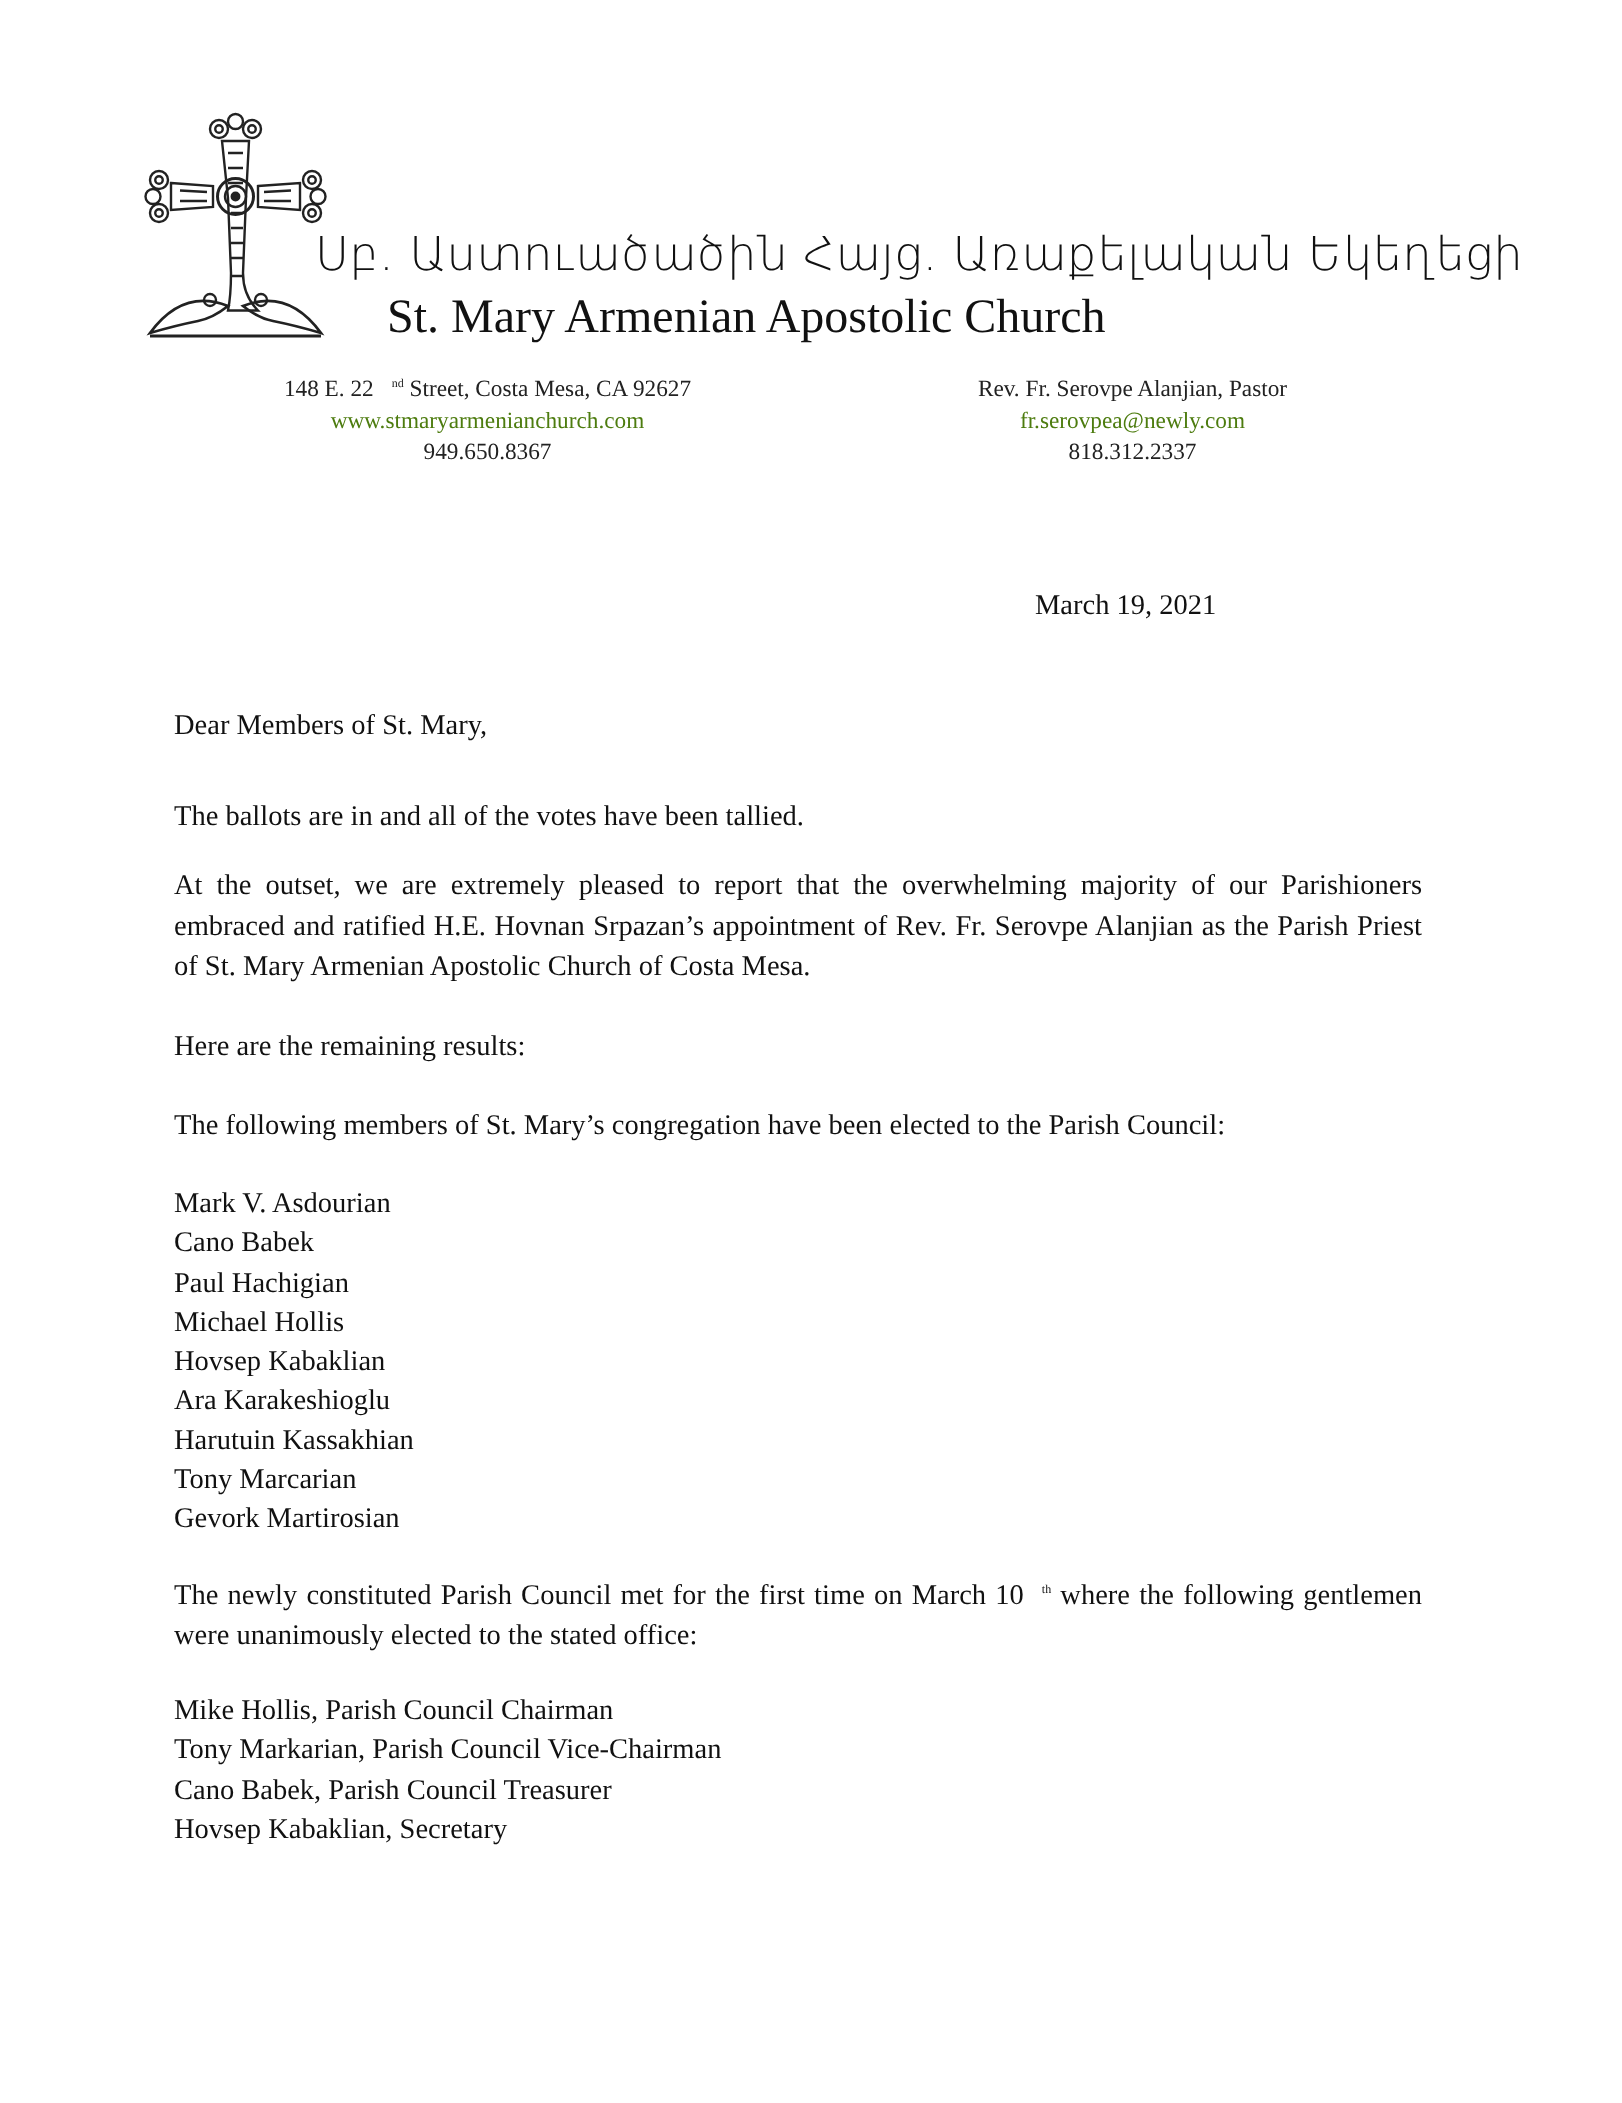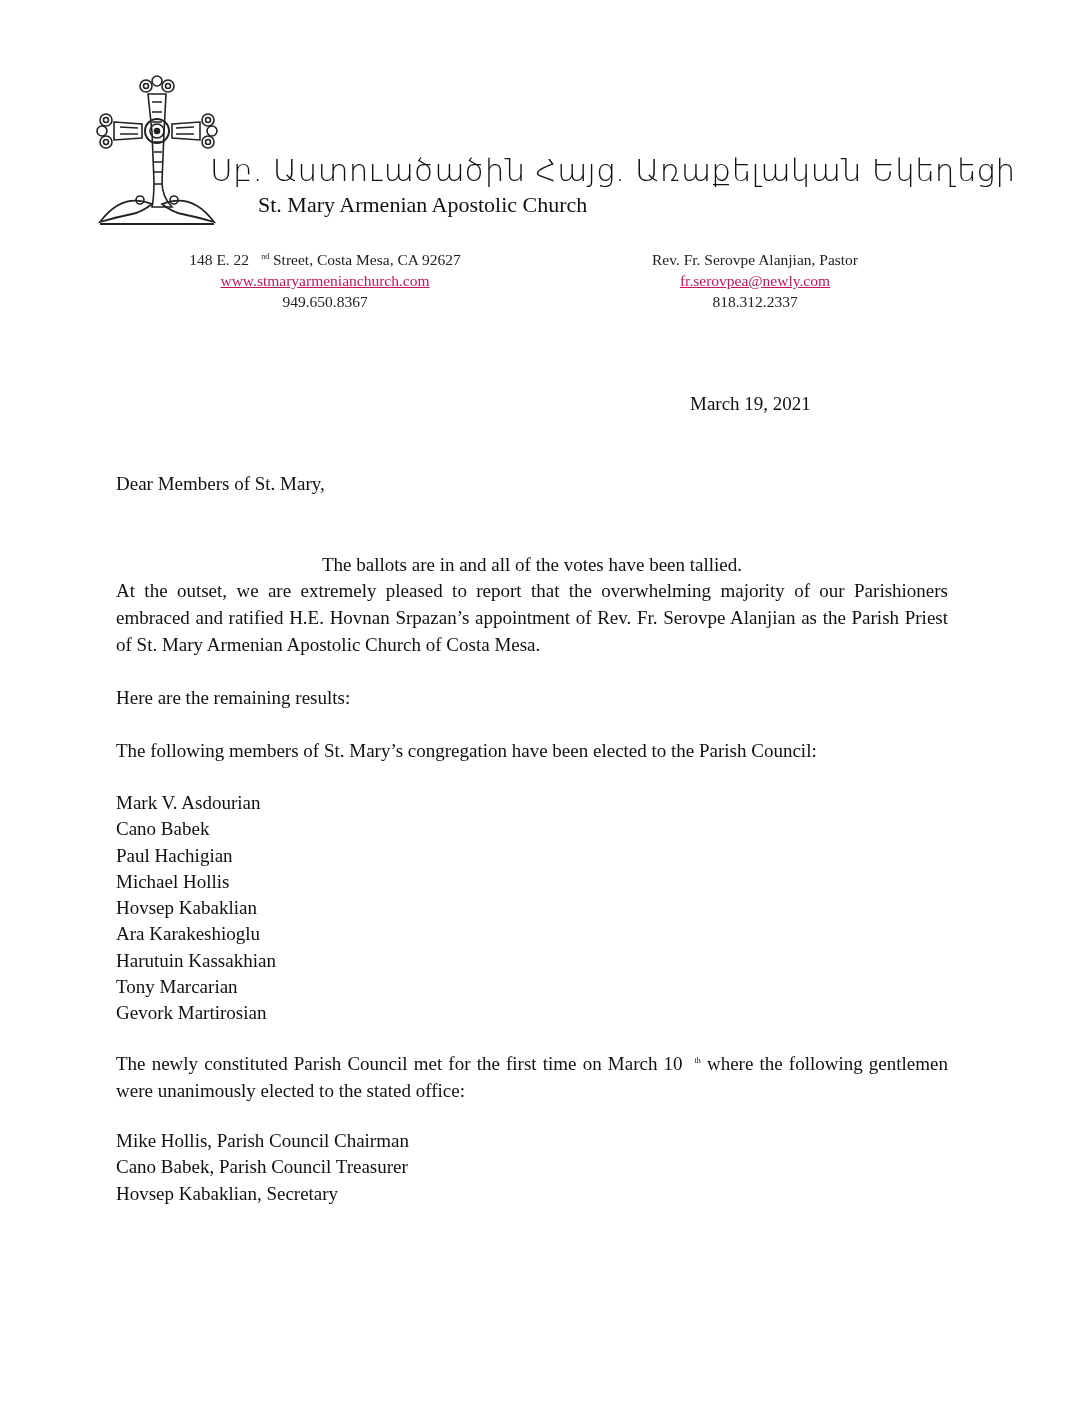--- a/index.html
+++ b/index.html
@@ -36,39 +36,38 @@
       letter-spacing: 0.2px;
       color: #111;
       white-space: nowrap;
       font-weight: 300;
     }
     .church-name-english {
       position: absolute;
       left: 258px;
       top: 192px;
       font-family: "Liberation Serif", serif;
-      font-size: 22px;
+      font-size: 32px;
       color: #111;
       white-space: nowrap;
     }
     .contact-block {
       position: absolute;
       top: 249px;
       font-family: "Liberation Serif", serif;
       font-size: 15.5px;
       line-height: 21px;
       text-align: center;
       color: #222;
     }
     .contact-left { left: 150px; width: 350px; }
     .contact-right { left: 600px; width: 310px; }
     .contact-line { display: block; white-space: nowrap; }
     .contact-link {
-      color: #be185d;
-      text-decoration: underline;
+      color: #4d7c0f;
       cursor: pointer;
     }
     sup.small-sup { font-size: 8px; vertical-align: super; line-height: 0; padding-left: 12px; }
 
     
     .body-text {
       font-family: "Liberation Serif", serif;
       font-size: 19px;
       color: #111;
     }
@@ -87,21 +86,21 @@
     .para {
       position: absolute;
       left: 116px;
       width: 832px;
       line-height: 27px;
     }
     .para.justify {
       text-align: justify;
       text-align-last: left;
     }
-    .p-ballots { top: 551px; text-align: center; }
+    .p-ballots { top: 531px; }
     .p-outset { top: 577px; }
     .p-remaining { top: 684px; }
     .p-following { top: 737px; }
     .list {
       position: absolute;
       left: 116px;
       list-style: none;
     }
     .list li {
       line-height: 26.3px;
@@ -188,17 +187,18 @@
     <li>Ara Karakeshioglu</li>
     <li>Harutuin Kassakhian</li>
     <li>Tony Marcarian</li>
     <li>Gevork Martirosian</li>
   </ul>
 
   <p class="body-text para justify p-newly"><span>The newly constituted Parish Council met for the first time on March 10</span><sup class="small-sup">th</sup><span> where the following gentlemen were unanimously elected to the stated office:</span></p>
 
   <ul class="body-text list list-officers">
     <li>Mike Hollis, Parish Council Chairman</li>
+    <li>Tony Markarian, Parish Council Vice-Chairman</li>
     <li>Cano Babek, Parish Council Treasurer</li>
     <li>Hovsep Kabaklian, Secretary</li>
   </ul>
 
 </div>
 
 </body></html>

